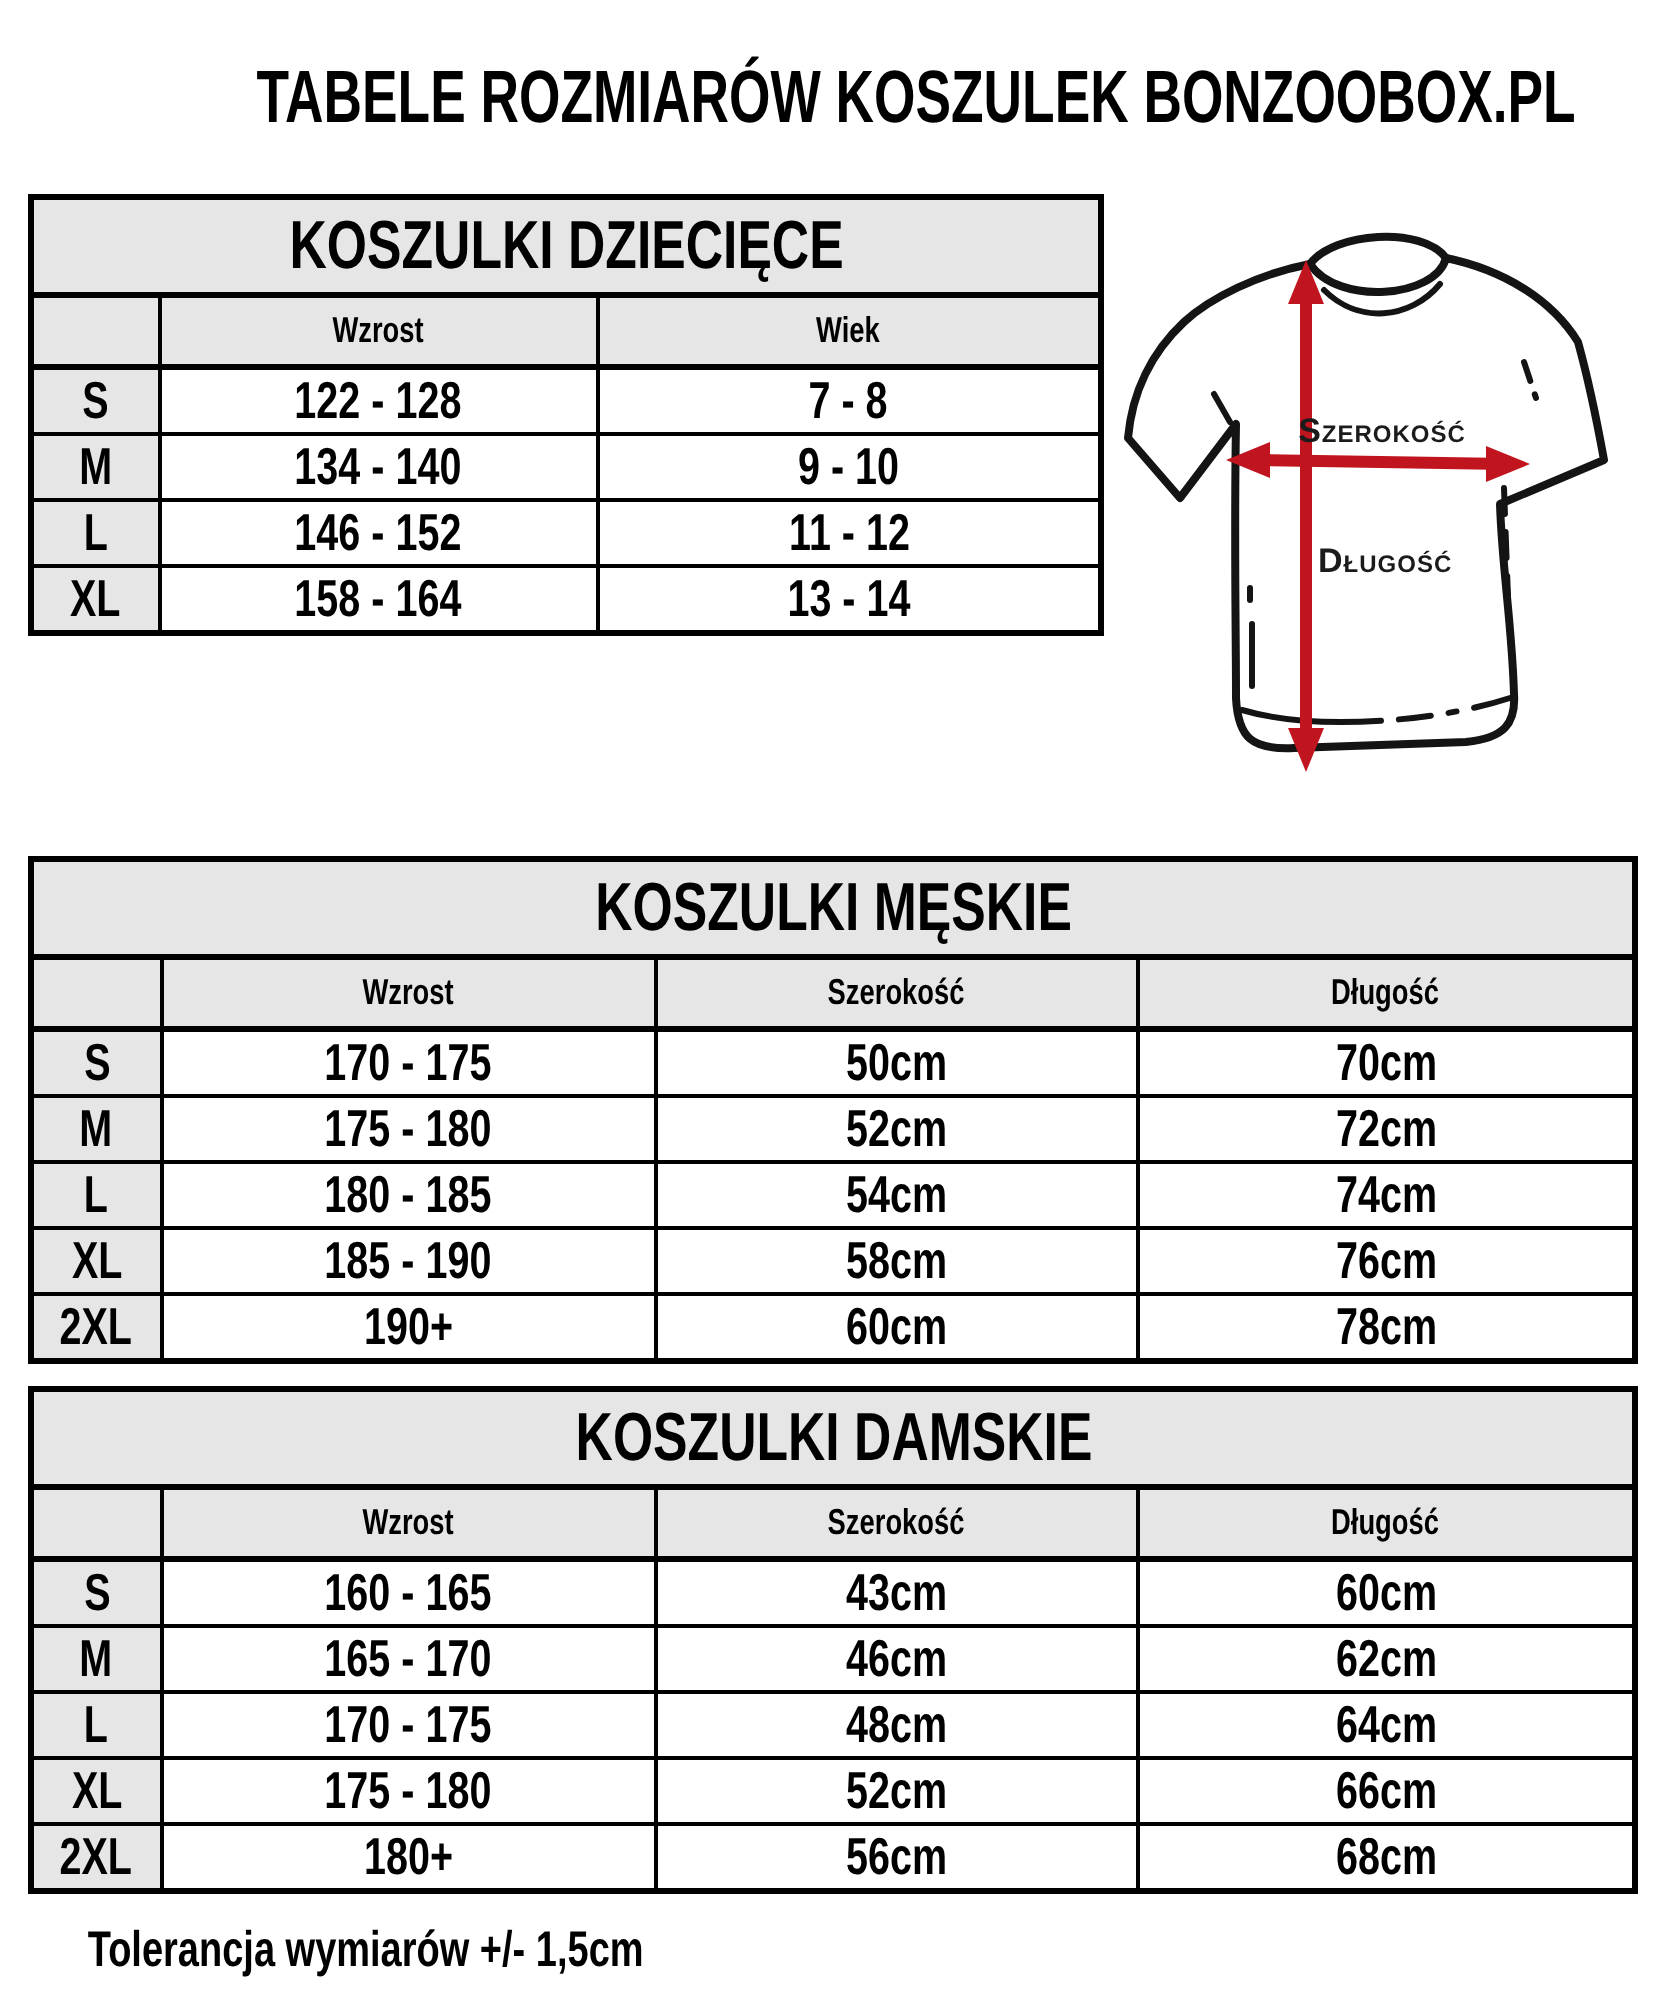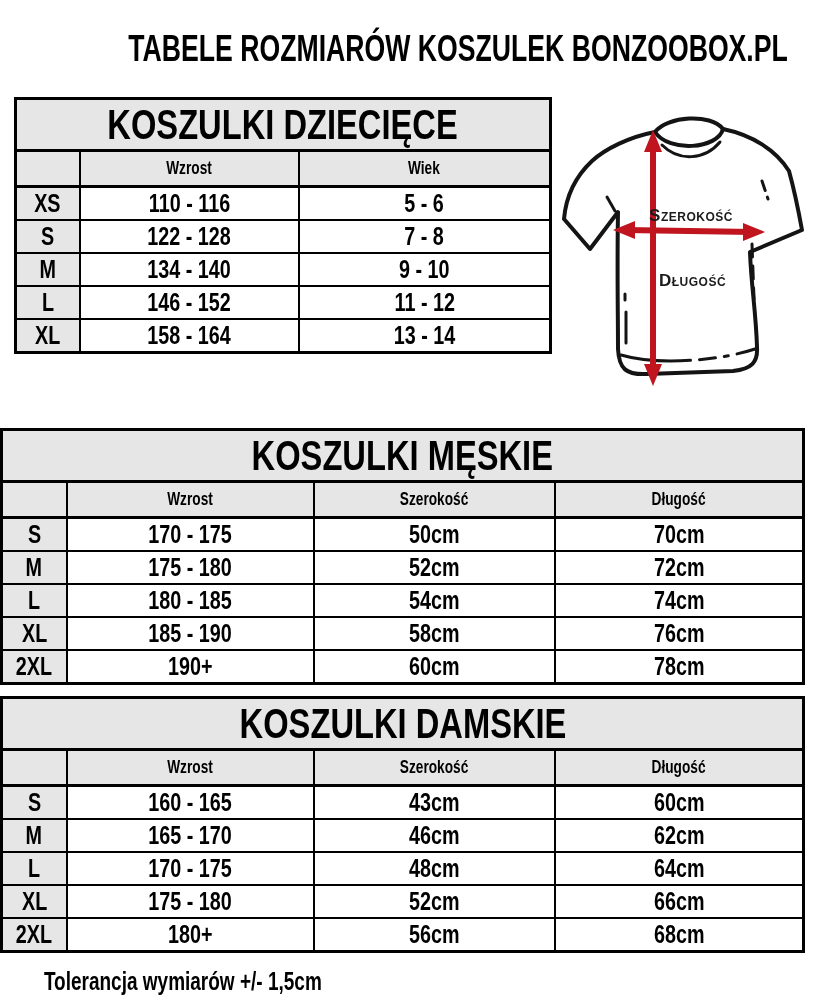--- a/index.html
+++ b/index.html
@@ -43,40 +43,40 @@
   }
   th, td {
     padding: 0;
     text-align: center;
     vertical-align: middle;
     overflow: hidden;
   }
   .ttl {
     height: 46px;
     background: #e6e6e6;
-    font-size: 43px;
+    font-size: 34px;
     border-bottom: 3px solid #000;
   }
   tr.hdr th {
     height: 33px;
     background: #e6e6e6;
     font-size: 18px;
     border-bottom: 3px solid #000;
   }
   th + th, td + td { border-left: 2px solid #000; }
   tbody td {
     height: 30px;
     font-size: 26px;
     border-top: 2px solid #000;
   }
   tbody tr:first-child td { border-top: none; }
   td.sz { background: #e6e6e6; }
 
   .kids-table { width: 535px; }
-  .wide { width: 802px; }
+  .wide { width: 802px; margin-left: 14px; }
   .men-table { margin-top: 17px; }
   .women-table { margin-top: 11px; padding-left: 48px; }
 
   .tshirt {
     position: absolute;
     left: 541px;
     top: 2px;
   }
   .tshirt .hand {
     font-family: "Liberation Sans", sans-serif;
@@ -110,25 +110,20 @@
       <tr>
           <th class="ttl" colspan="3"><span class="cnd">KOSZULKI DZIECIĘCE</span></th>
         </tr>
       <tr class="hdr">
         <th><span class="cnd"></span></th>
         <th><span class="cnd">Wzrost</span></th>
         <th><span class="cnd">Wiek</span></th>
       </tr>
     </thead>
     <tbody>
-      <tr>
-        <td class="sz"><span class="cnd">XS</span></td>
-        <td><span class="cnd">110 - 116</span></td>
-        <td><span class="cnd">5 - 6</span></td>
-      </tr>
       <tr>
         <td class="sz"><span class="cnd">S</span></td>
         <td><span class="cnd">122 - 128</span></td>
         <td><span class="cnd">7 - 8</span></td>
       </tr>
       <tr>
         <td class="sz"><span class="cnd">M</span></td>
         <td><span class="cnd">134 - 140</span></td>
         <td><span class="cnd">9 - 10</span></td>
       </tr>

